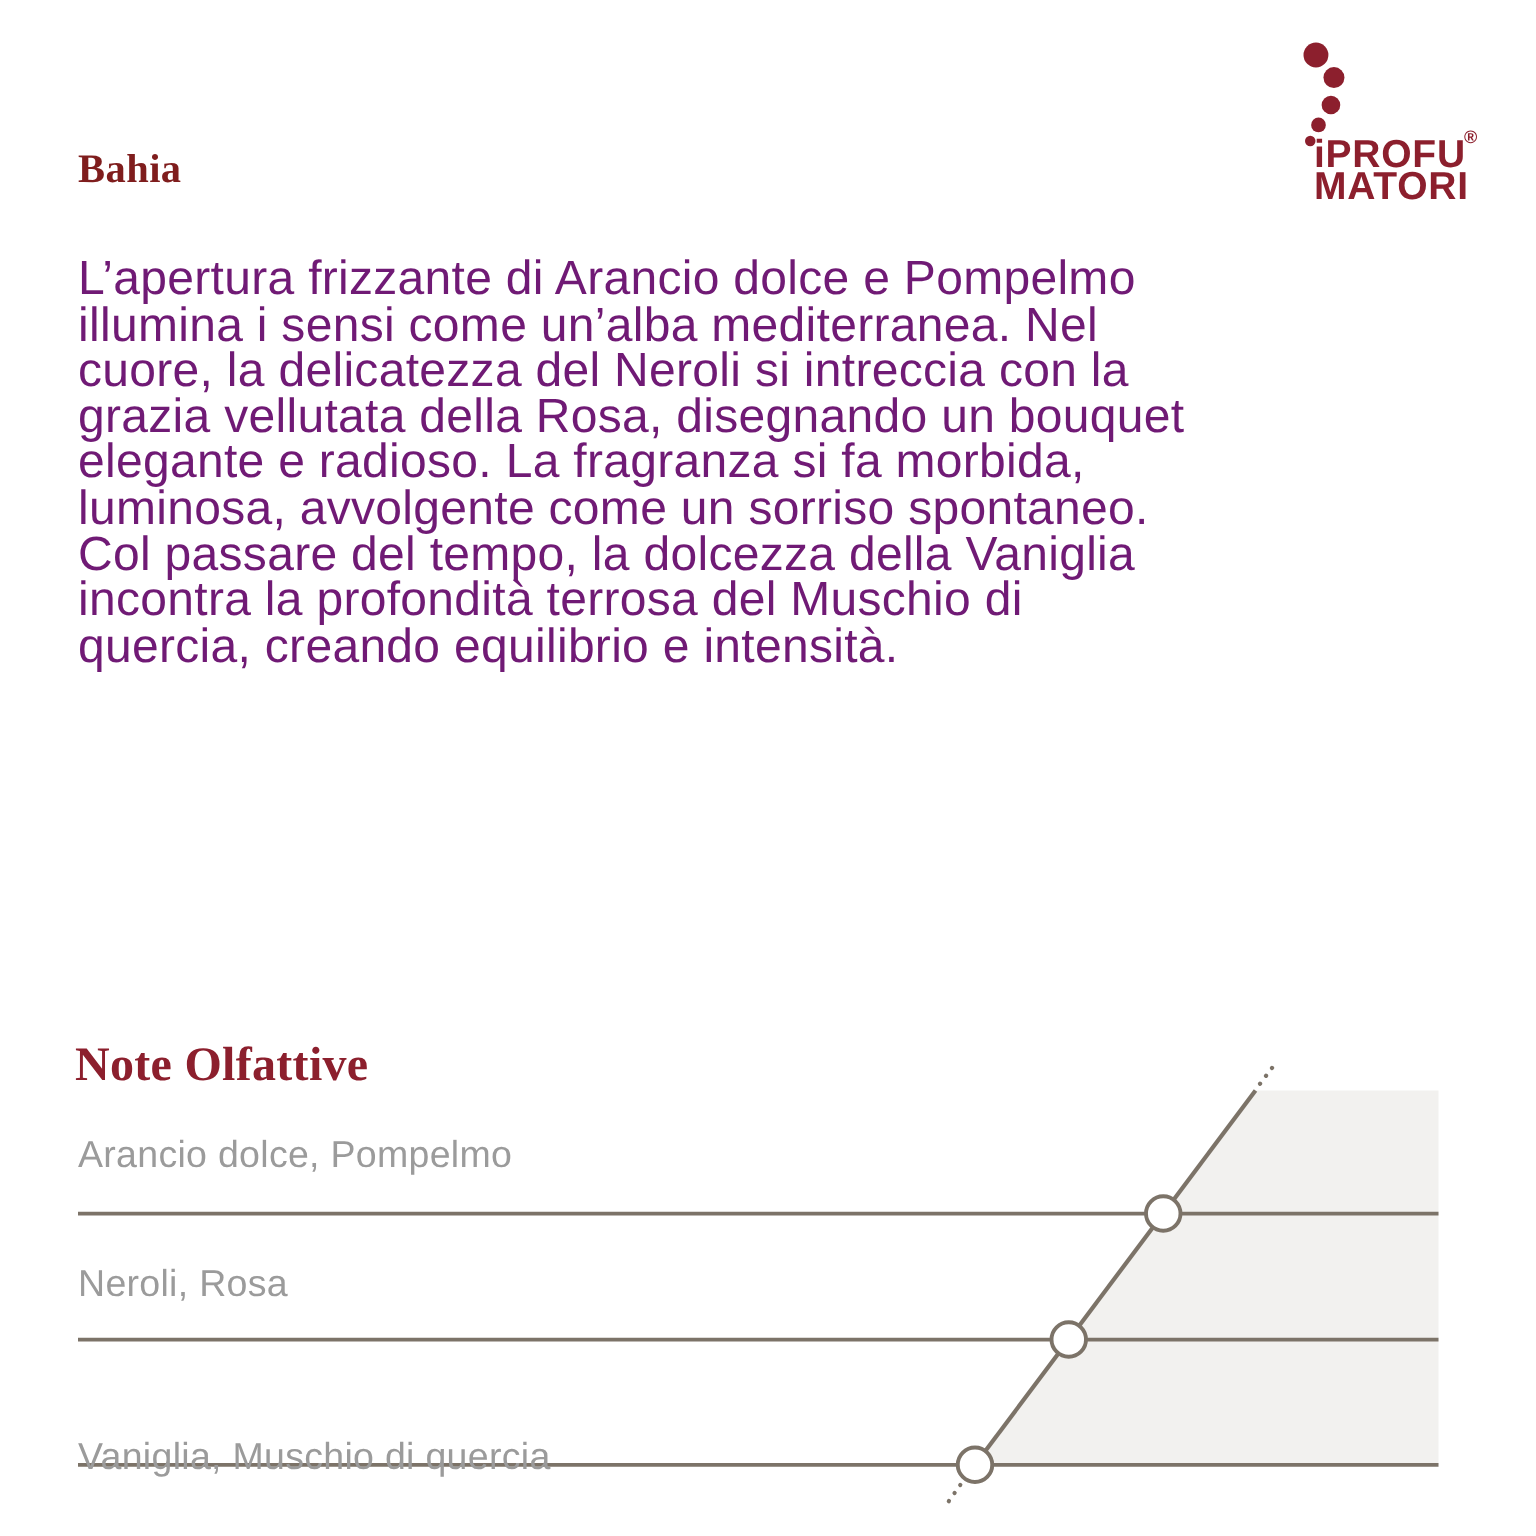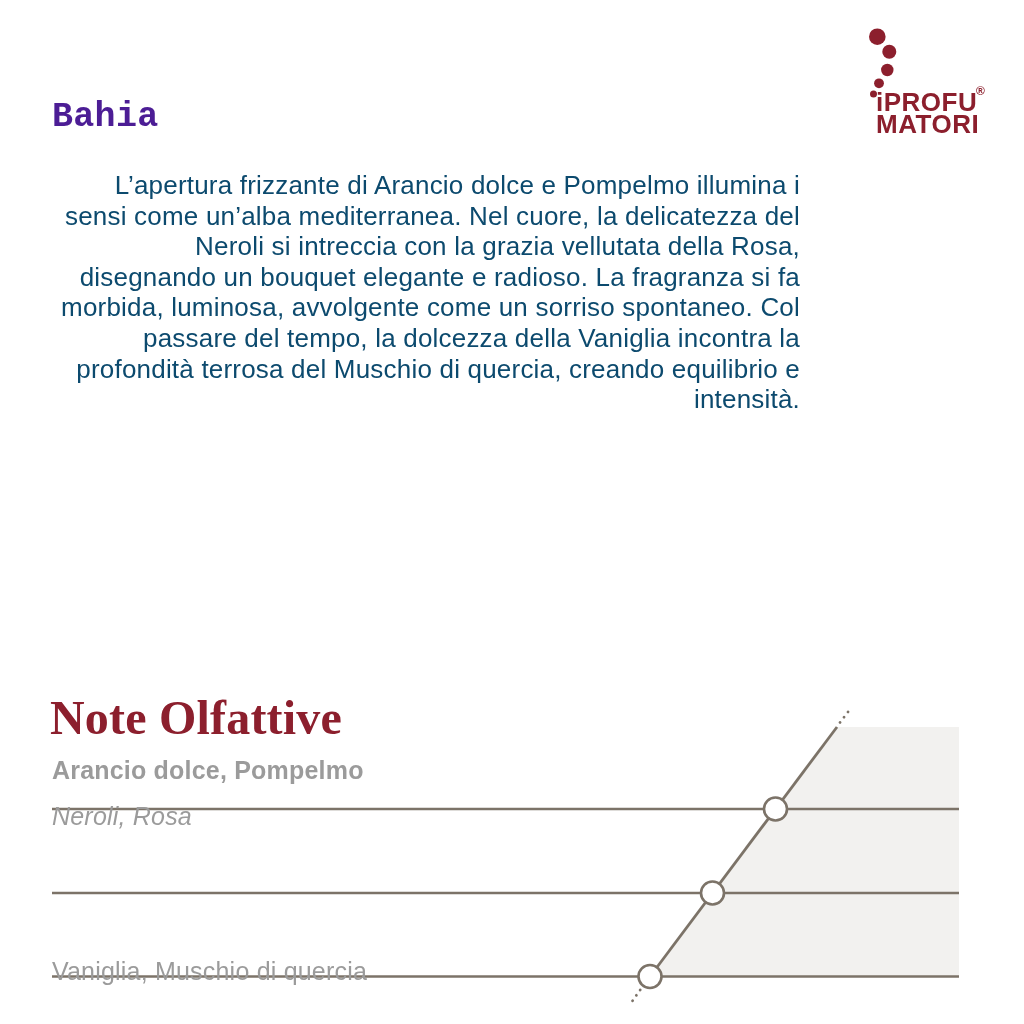--- a/index.html
+++ b/index.html
@@ -7,63 +7,62 @@
     width:1024px;height:1024px;
     background:#ffffff;
     font-family:"Liberation Sans", sans-serif;
     overflow:hidden;
     position:relative;
   }
   .page{position:relative;width:1024px;height:1024px;background:#ffffff;}
 
   .product-title{
     position:absolute;left:52px;top:97px;
-    font-family:Liberation Mono, monospace;
+    font-family:Liberation Serif, serif;
     font-weight:700;
-    font-size:35px;line-height:1.15;
-    color:#4c1d95;
+    font-size:27px;line-height:1.15;
+    color:#7f1d1d;
     letter-spacing:0.3px;
     margin:0;
   }
 
   .logo-svg{position:absolute;left:846px;top:16px;width:155px;height:130px;}
   .logo-text{
     font-family:"Liberation Sans", sans-serif;
     font-weight:700;
     fill:#8C1F2D;
   }
 
   .description{
     position:absolute;left:52px;top:170px;width:748px;
-    color:#0c4a6e;
-    font-size:26px;line-height:30.6px;
+    color:#701a75;
+    font-size:32px;line-height:30.6px;
     letter-spacing:0.2px;
-    text-align:right;
   }
   .description p{margin:0;}
 
   .notes-heading{
     position:absolute;left:50px;top:692px;
     font-family:"Liberation Serif", serif;
     font-weight:700;
-    font-size:48px;line-height:1.1;
+    font-size:32px;line-height:1.1;
     color:#8C1F2D;
     margin:0;
     letter-spacing:0.2px;
   }
 
   .note-label{
     position:absolute;left:52px;
     color:#9B9B9B;
     font-size:25px;line-height:1.2;
     letter-spacing:0.2px;
     white-space:nowrap;
   }
-  .note-label.row-1{top:755px;font-weight:bold;}
-  .note-label.row-2{top:801px;font-style:italic;}
+  .note-label.row-1{top:755px;}
+  .note-label.row-2{top:841px;}
   .note-label.row-3{top:920px;margin-top:36px;}
 
   .diagram-svg{position:absolute;left:0;top:690px;width:1024px;height:334px;}
 </style>
 </head>
 <body>
 
 <div class="page">
 
   <h1 class="product-title">Bahia</h1>

